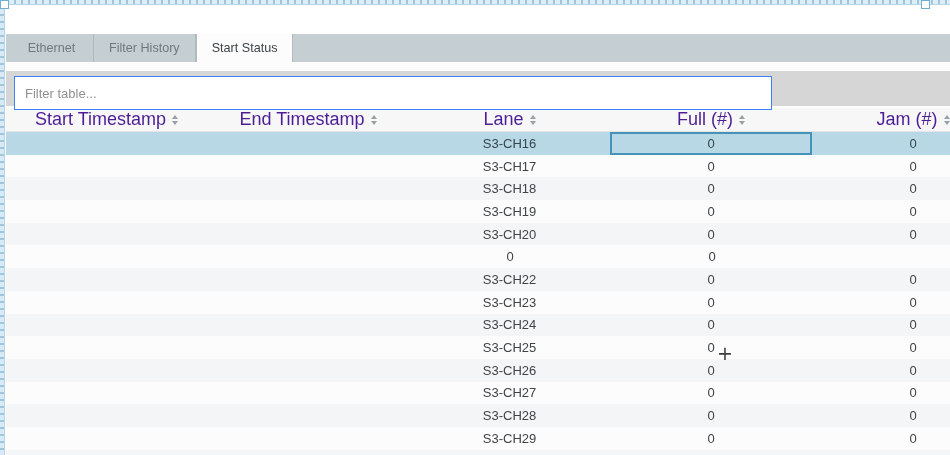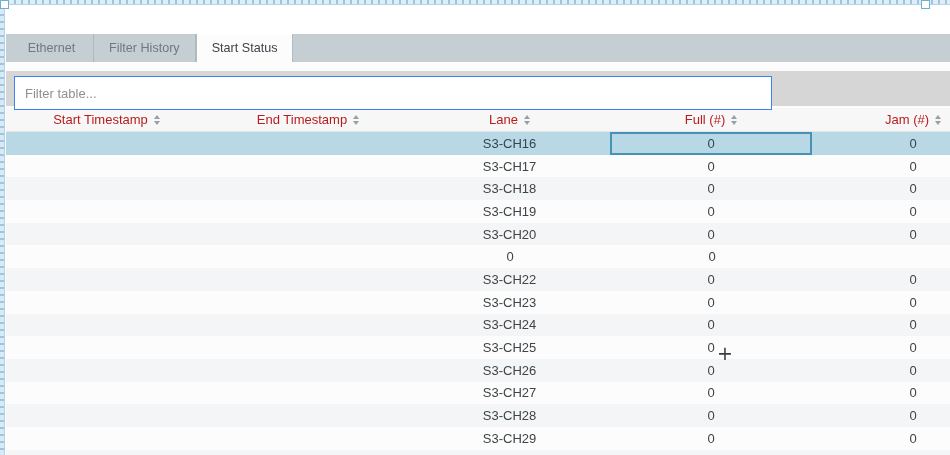--- a/index.html
+++ b/index.html
@@ -37,21 +37,21 @@
     padding:16px 10px; font-family:"Liberation Sans", sans-serif; outline:none; }
   .filterbar input::placeholder { color:#909090; }
 
   .gap2 { height:2px; background:#fdfdfd; }
 
   
   .tablewrap { width:944px; overflow:hidden; }
   .thead { display:flex; width:1008px; height:24px; background:#f7f7f7;
     border-bottom:1px solid #e5e5e5; align-items:center; }
   .th { display:flex; align-items:center; justify-content:center;
-    font-size:13px; color:#b91c1c; cursor:pointer; height:100%; }
+    font-size:18px; color:#4c1d95; cursor:pointer; height:100%; }
   .c0 { width:201px; } .c1 { width:202px; } .c2 { width:201px; }
   .c3 { width:202px; } .c4 { width:202px; }
   .sort { display:inline-flex; flex-direction:column; margin-left:6px; gap:2px; }
   .sort i { display:block; width:0; height:0;
     border-left:3.5px solid transparent; border-right:3.5px solid transparent; }
   .sort .up   { border-bottom:4.5px solid #97a0a5; }
   .sort .down { border-top:4.5px solid #97a0a5; }
 
   .tbody { width:1008px; }
   .row { display:flex; height:22.7px; align-items:stretch; }

